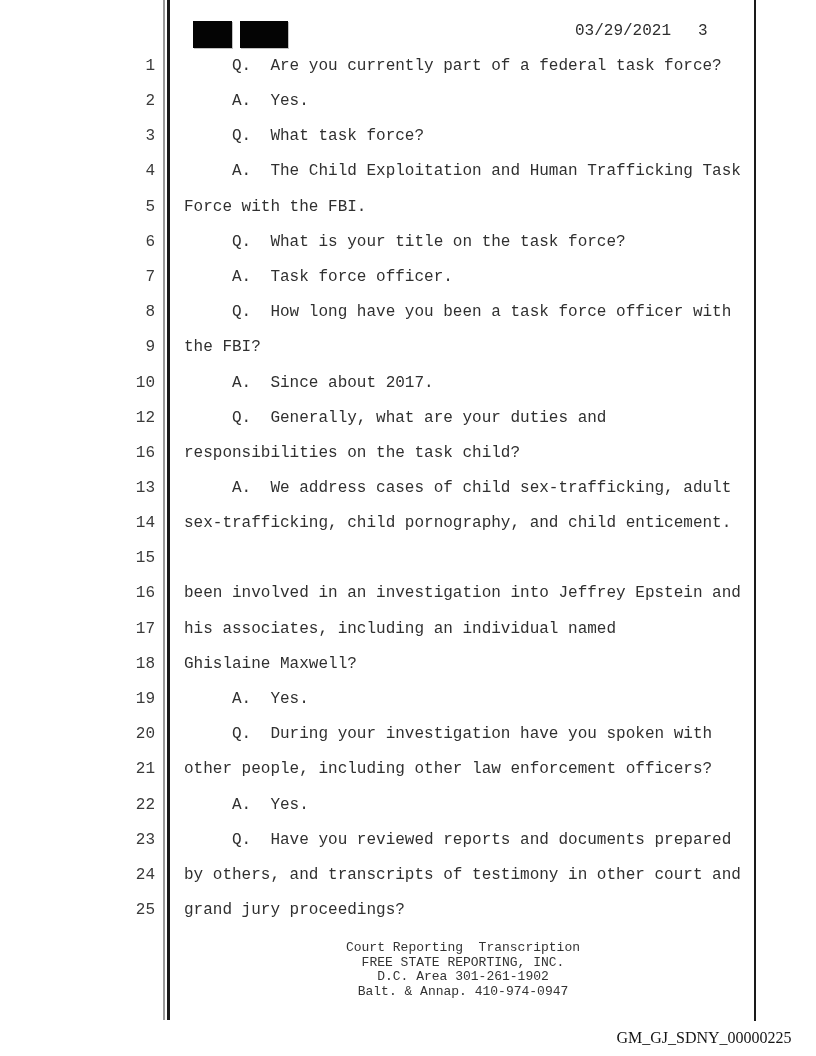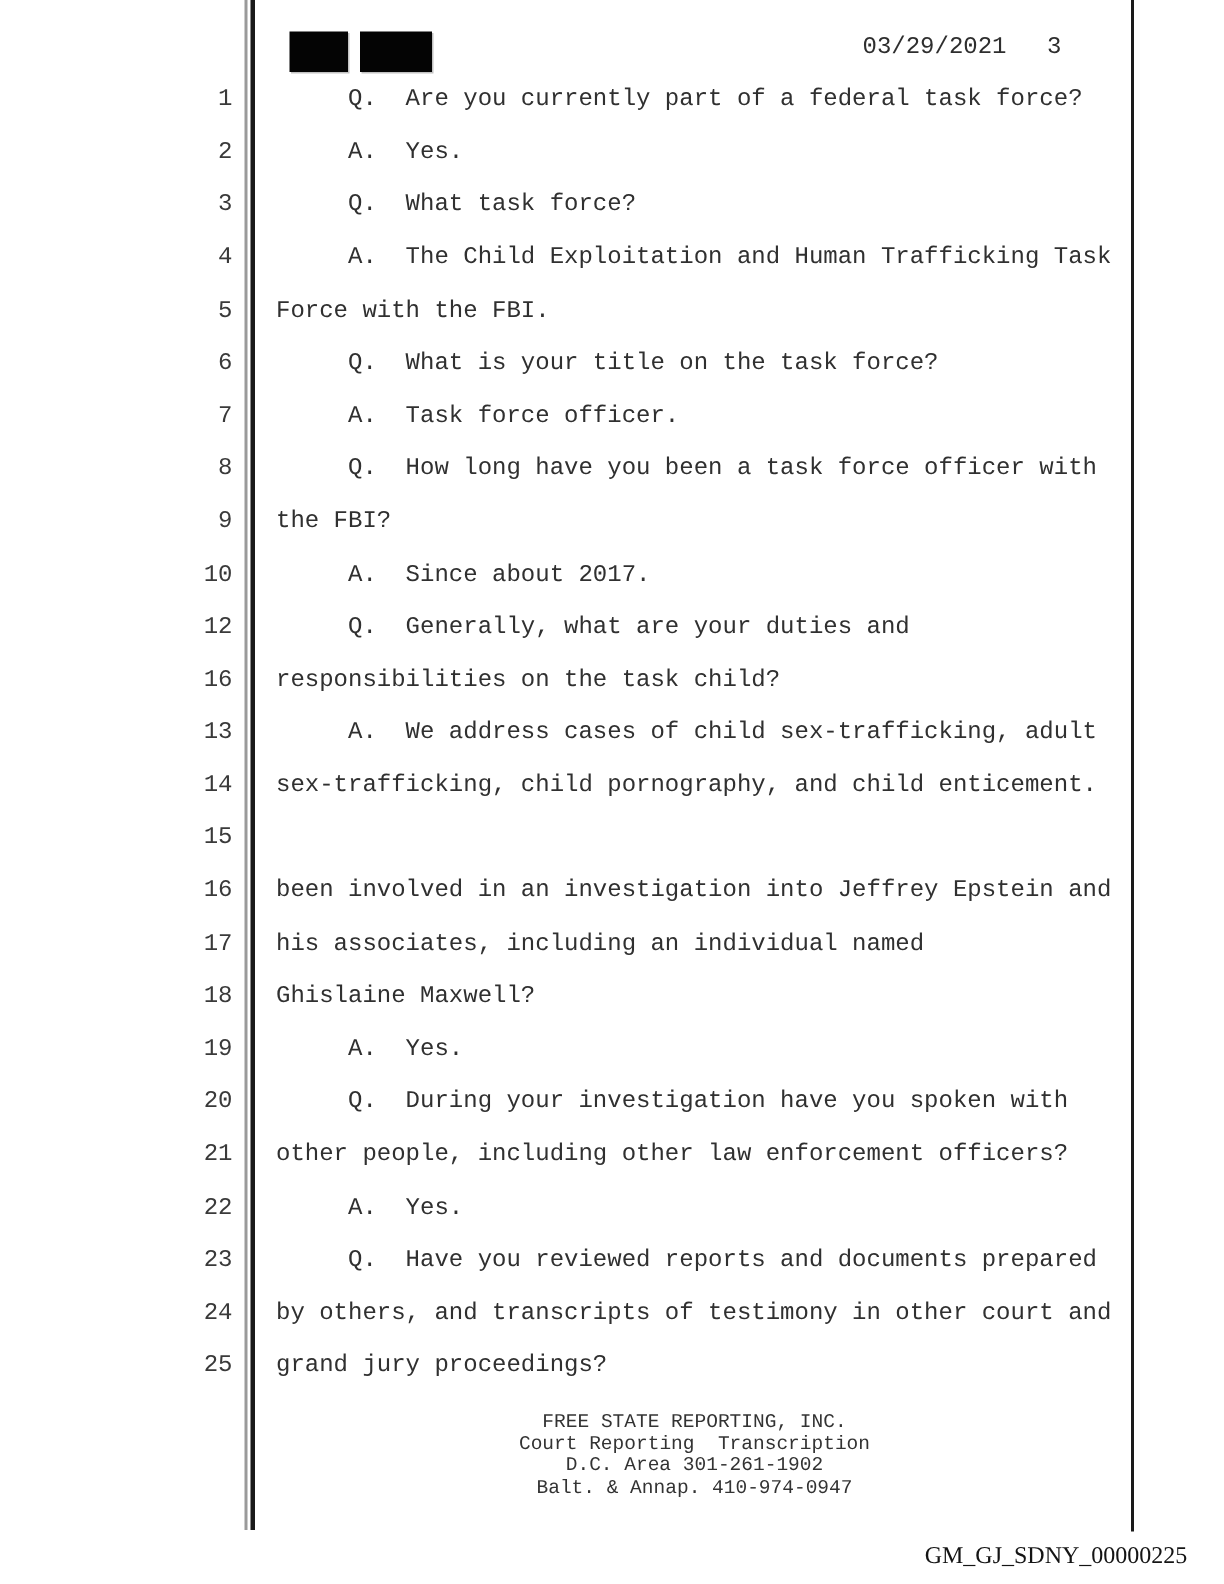--- a/index.html
+++ b/index.html
@@ -214,21 +214,21 @@
   <div class="trow" style="top:866px">
       <span class="lnum">24</span>
       <span class="ltext">by others, and transcripts of testimony in other court and</span>
     </div>
   <div class="trow" style="top:901px">
       <span class="lnum">25</span>
       <span class="ltext">grand jury proceedings?</span>
     </div>
 
   <div class="footer">
+    <div>Court Reporting  Transcription</div>
     <div>FREE STATE REPORTING, INC.</div>
-    <div>Court Reporting  Transcription</div>
     <div>D.C. Area 301-261-1902</div>
     <div>Balt. &amp; Annap. 410-974-0947</div>
   </div>
 
   <div class="bates">GM_GJ_SDNY_00000225</div>
 
 </div>
 
 </body></html>

